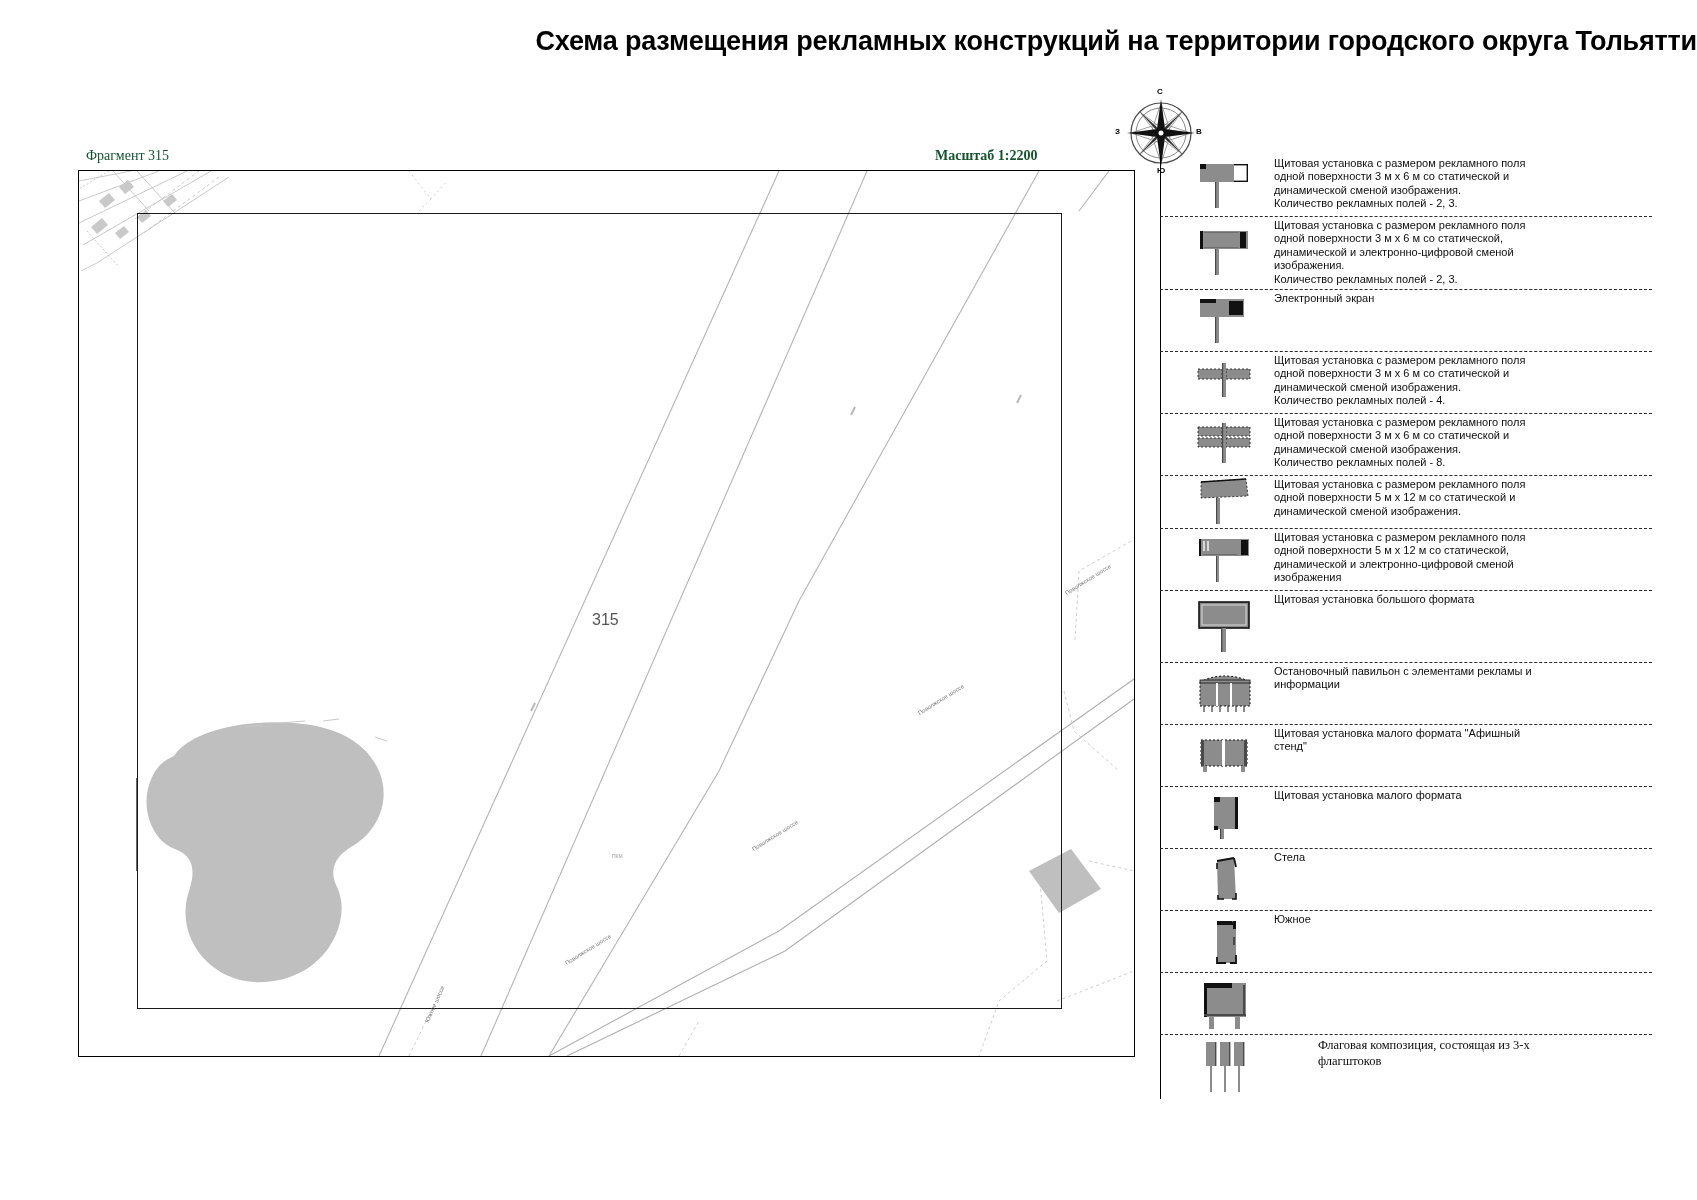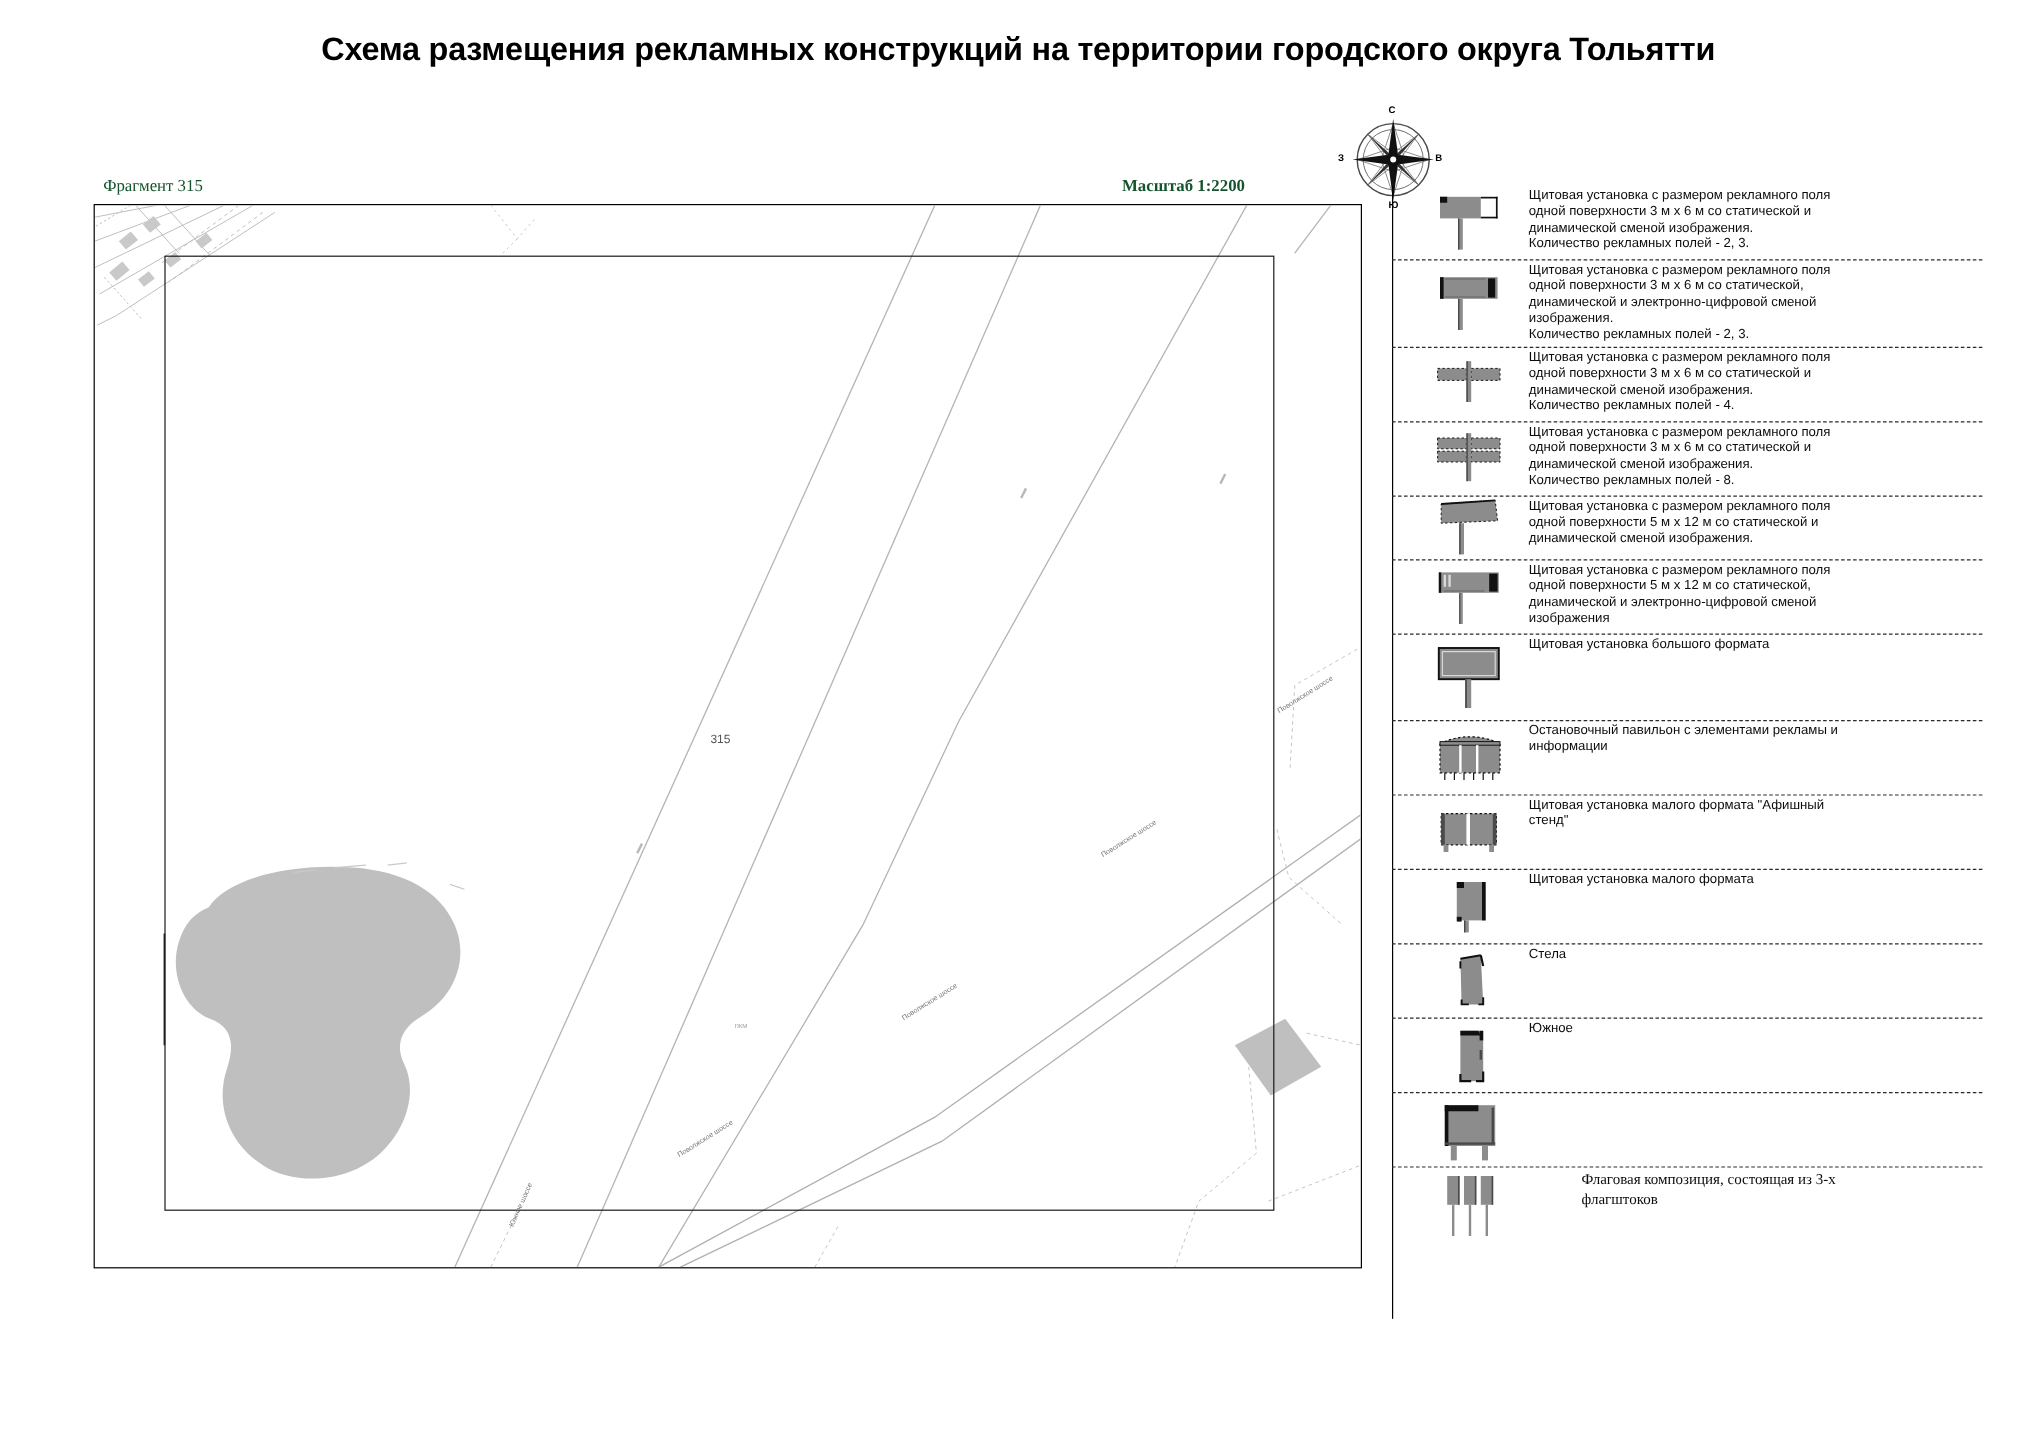--- a/index.html
+++ b/index.html
@@ -16,21 +16,21 @@
     font-family: "Liberation Sans", sans-serif;
     color: #000;
   }
 
   
   .page-title {
     position: absolute;
     top: 26px;
     left: 0;
     width: 1697px;
-    text-align: center;
+    text-align: right;
     font-family: "Liberation Sans", sans-serif;
     font-weight: bold;
     font-size: 27px;
     letter-spacing: -0.2px;
     color: #000;
   }
 
   
   .compass {
     position: absolute;
@@ -85,21 +85,21 @@
   }
   .map-svg {
     position: absolute;
     left: 0; top: 0;
     width: 1055px;
     height: 885px;
   }
   .map-label {
     position: absolute;
     font-family: "Liberation Sans", sans-serif;
-    font-size: 10px;
+    font-size: 16px;
     color: #555;
   }
   .road-label {
     position: absolute;
     font-family: "Liberation Sans", sans-serif;
     font-size: 6px;
     color: #7a7a7a;
     white-space: nowrap;
     transform-origin: 0 0;
   }
@@ -321,20 +321,32 @@
         <rect x="19" y="22" width="1.2" height="26" fill="#4a4a4a"></rect>
       </svg>
     </div>
     <div class="legend-text">Щитовая установка с размером рекламного поля
 одной поверхности 3 м х 6 м со статической,
 динамической и электронно-цифровой сменой
 изображения.
 Количество рекламных полей - 2, 3.</div>
   </div>
 
+  <div class="legend-row" style="height:62px">
+    <div class="legend-icon">
+      <svg width="58" height="52" viewBox="0 0 58 52">
+        <rect x="4" y="4" width="44" height="18" fill="#8c8c8c"></rect>
+        <path d="M4 4 L20 4 L20 8 L4 8 Z" fill="#111"></path>
+        <rect x="33" y="6" width="14" height="14" fill="#111"></rect>
+        <rect x="19" y="22" width="4" height="26" fill="#8c8c8c"></rect>
+        <rect x="19" y="22" width="1.2" height="26" fill="#4a4a4a"></rect>
+      </svg>
+    </div>
+    <div class="legend-text">Электронный экран</div>
+  </div>
 
   <div class="legend-row" style="height:62px">
     <div class="legend-icon">
       <svg width="58" height="52" viewBox="0 0 58 52">
         <rect x="2" y="12" width="24" height="10" fill="#8c8c8c" stroke="#111" stroke-width="0.8" stroke-dasharray="2 2"></rect>
         <rect x="30" y="12" width="24" height="10" fill="#8c8c8c" stroke="#111" stroke-width="0.8" stroke-dasharray="2 2"></rect>
         <rect x="26" y="6" width="4" height="34" fill="#8c8c8c"></rect>
         <rect x="26" y="6" width="1.2" height="34" fill="#4a4a4a"></rect>
       </svg>
     </div>

